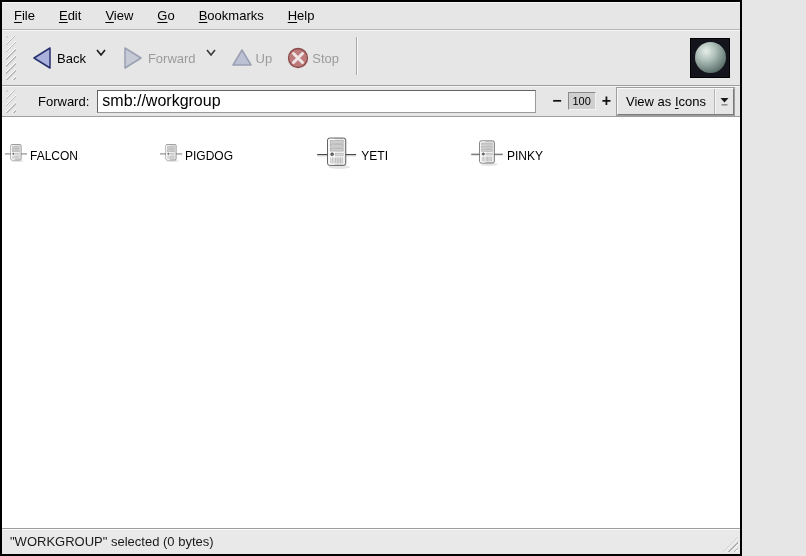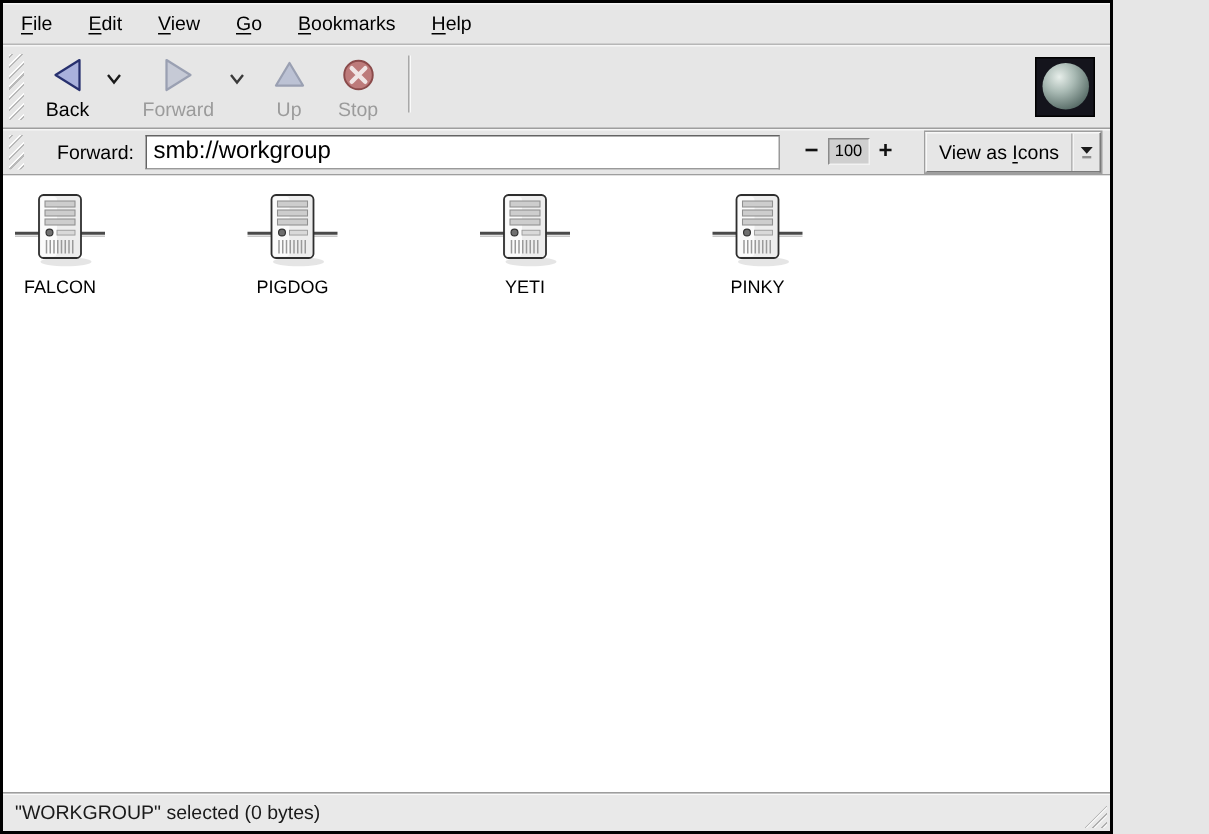--- a/index.html
+++ b/index.html
@@ -37,21 +37,21 @@
     border-bottom:1px solid #9e9e9e;
     box-shadow: inset 0 1px 0 #f6f6f6;
     padding:0 6px 0 4px;
   }
   .handle {
     width:10px; height:44px; margin:0 6px 0 0;
     background:repeating-linear-gradient(135deg,#fdfdfd 0 1px,#b9b9b9 1px 2px,#e6e6e6 2px 5px);
     border-radius:1px;
   }
   .tbtn {
-    display:flex; flex-direction:column; align-items:center; justify-content:flex-end;
+    display:flex; align-items:center; justify-content:flex-end;
     min-width:46px; padding:3px 6px 2px 6px; background:transparent; border:1px solid transparent;
     font-size:13px; color:#000; gap:2px;
   }
   .tbtn.disabled { color:#9b9b9b; }
   .tbtn .ticon { height:26px; display:flex; align-items:center; }
   .tarrow {
     width:16px; height:40px; display:flex; align-items:center; justify-content:center;
     margin:0 4px 10px 0;
   }
   .tsep { width:1px; height:38px; background:#a8a8a8; margin:0 10px 4px 10px; box-shadow:1px 0 0 #fafafa; }
@@ -87,41 +87,41 @@
     font-weight:bold; font-size:16px; padding:0 4px; color:#111; cursor:default; line-height:1;
   }
   .zoom-out { margin-left:12px; }
   .zoom-level {
     width:28px; height:18px; margin:0 2px;
     background:#cfcfcf; border:1px solid #8a8a8a;
     border-bottom-color:#f2f2f2; border-right-color:#f2f2f2;
     font-size:11px; display:flex; align-items:center; justify-content:center; color:#000;
   }
   .view-as {
-    margin-left:18px; height:27px; min-width:116px;
+    margin-left:2px; height:27px; min-width:116px;
     background:#e6e6e6;
     border:1px solid #f8f8f8; border-bottom-color:#7a7a7a; border-right-color:#7a7a7a;
     box-shadow:0 0 0 1px #9e9e9e;
     display:flex; align-items:center; font-size:13px; color:#000;
   }
   .view-as .va-label { padding:0 8px; white-space:nowrap; }
   .view-as .va-arrow {
     width:19px; height:100%; display:flex; flex-direction:column;
     align-items:center; justify-content:center;
     border-left:1px solid #b5b5b5; box-shadow:inset 1px 0 0 #f4f4f4;
   }
 
   
   .content {
     flex:1; background:#fff; overflow:hidden;
     display:flex; align-items:flex-start; padding:10px 0 0 0;
   }
   .icon-cell {
     width:76px; margin-right:79px;
-    display:flex; flex-direction:column; align-items:center;
+    display:flex; align-items:center;
   }
   .icon-cell .caption {
     margin-top:5px; font-size:12px; color:#000; white-space:nowrap;
   }
 
   
   .statusbar {
     height:26px; flex:0 0 26px;
     background:#e9e9e9;
     border-top:1px solid #9e9e9e;

